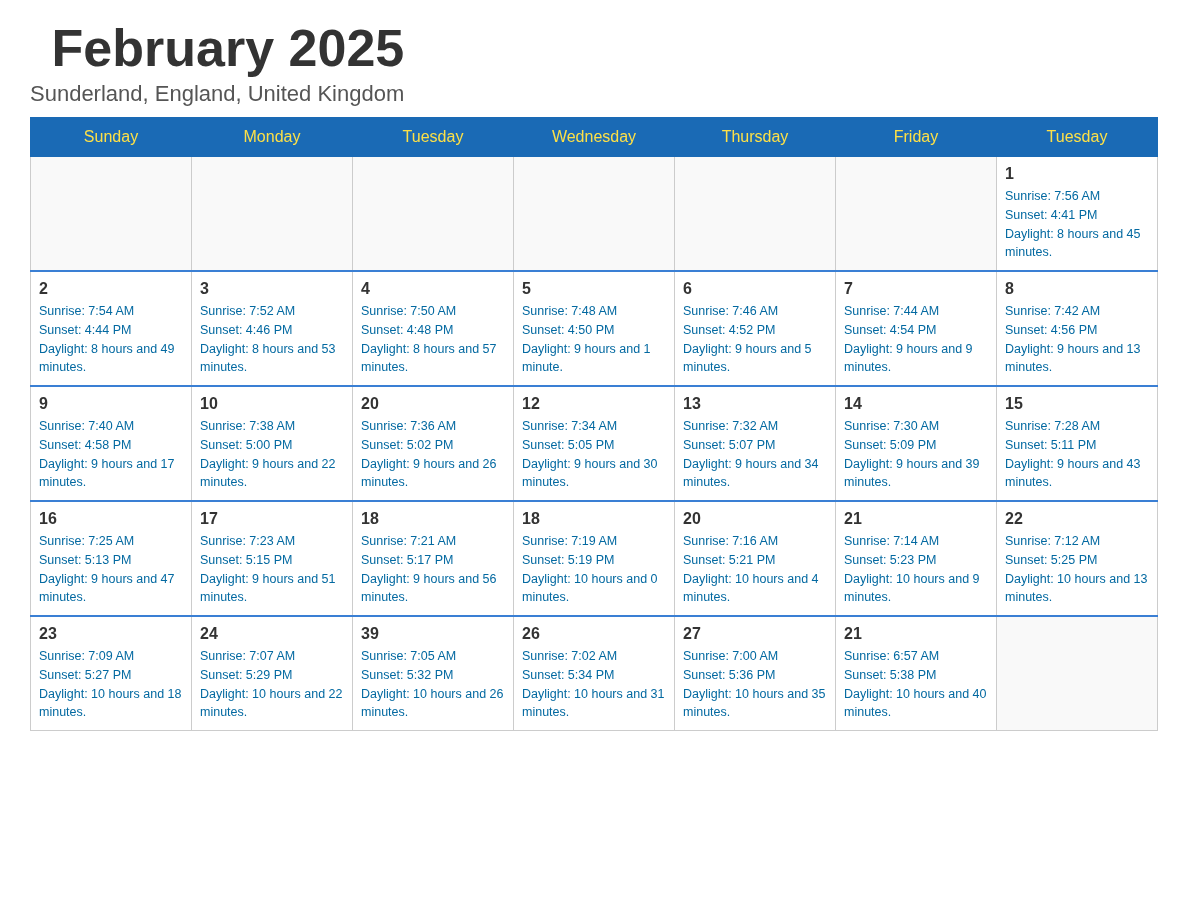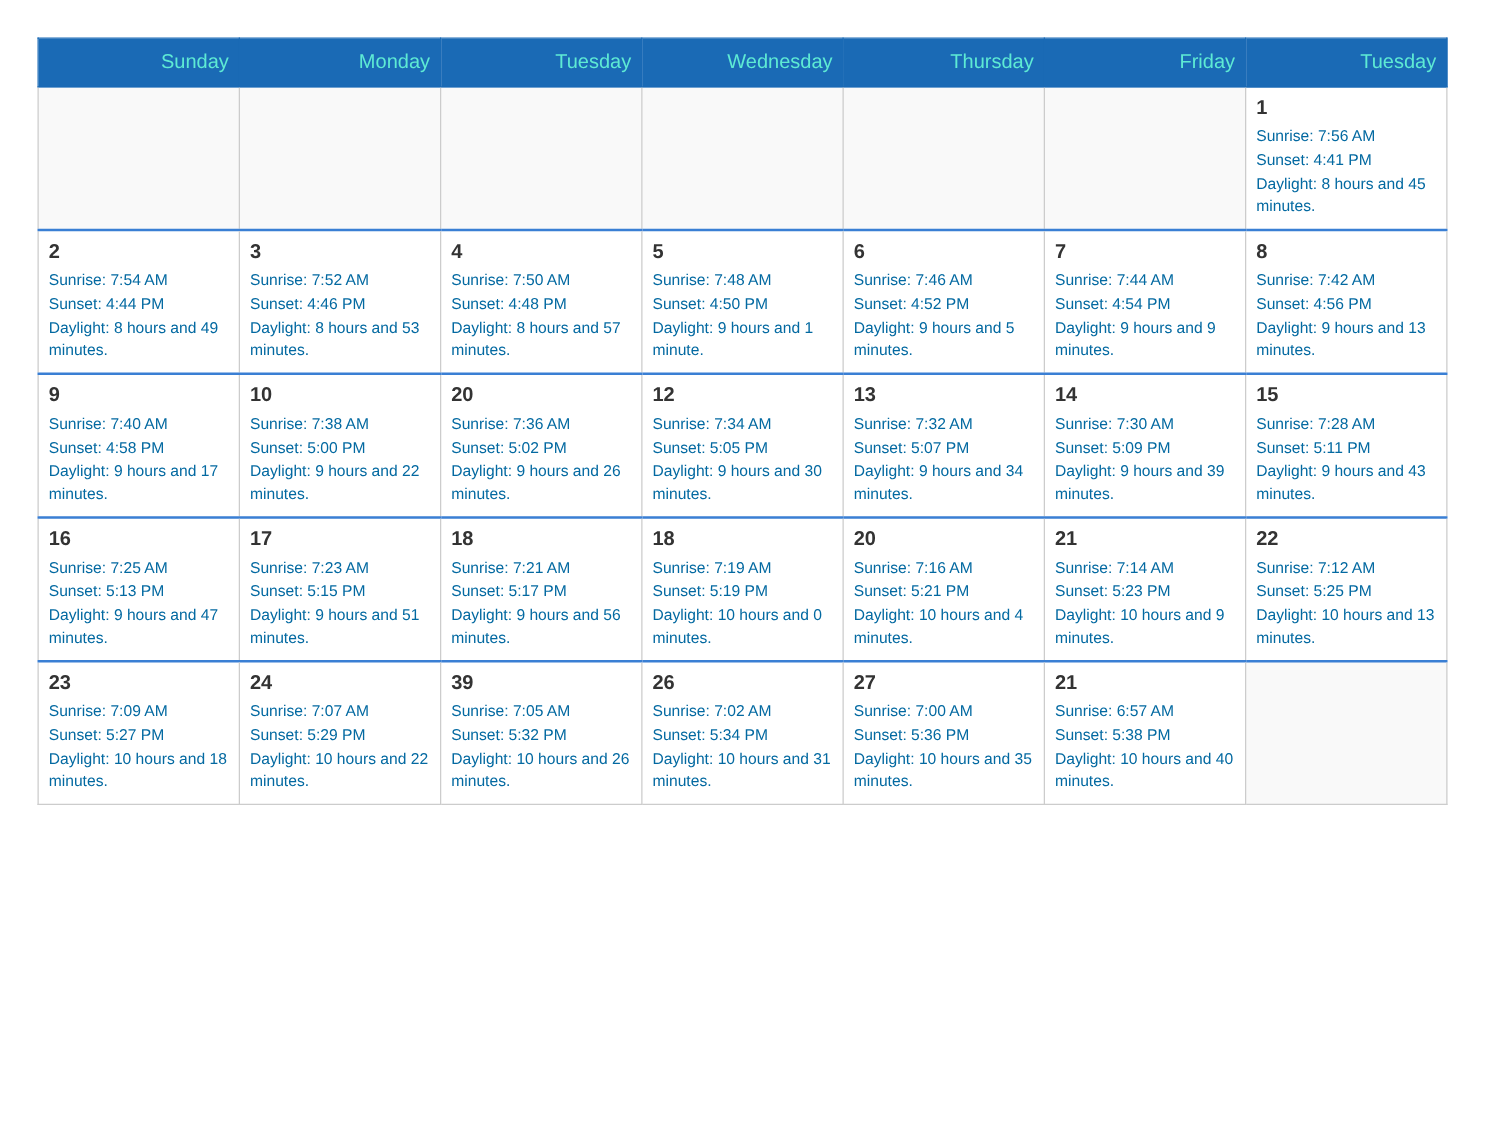--- a/index.html
+++ b/index.html
@@ -54,25 +54,25 @@
       color: #555;
       margin-top: 4px;
     }
     .calendar {
       width: 100%;
       border-collapse: collapse;
       margin-top: 10px;
     }
     .calendar th {
       background-color: #1a6ab5;
-      color: #5eead4;
+      color: #fde047;
       font-size: 16px;
       font-weight: normal;
       padding: 10px 8px;
-      text-align: right;
+      text-align: center;
       border: 1px solid #1a6ab5;
     }
     .calendar td {
       border: 1px solid #ccc;
       vertical-align: top;
       padding: 8px;
       width: calc(100% / 7);
       min-height: 120px;
       font-size: 13px;
       color: #333;
@@ -95,20 +95,24 @@
       border-top: 2px solid #3a7fd4;
     }
     .calendar tbody tr:first-child td {
       border-top: 1px solid #ccc;
     }
   </style>
 </head>
 <body>
 
 <div class="header">
+  <div class="title-section">
+    <div class="calendar-title">February 2025</div>
+    <div class="calendar-subtitle">Sunderland, England, United Kingdom</div>
+  </div>
 </div>
 
 <table class="calendar">
   <thead>
     <tr>
       <th>Sunday</th>
       <th>Monday</th>
       <th>Tuesday</th>
       <th>Wednesday</th>
       <th>Thursday</th>

